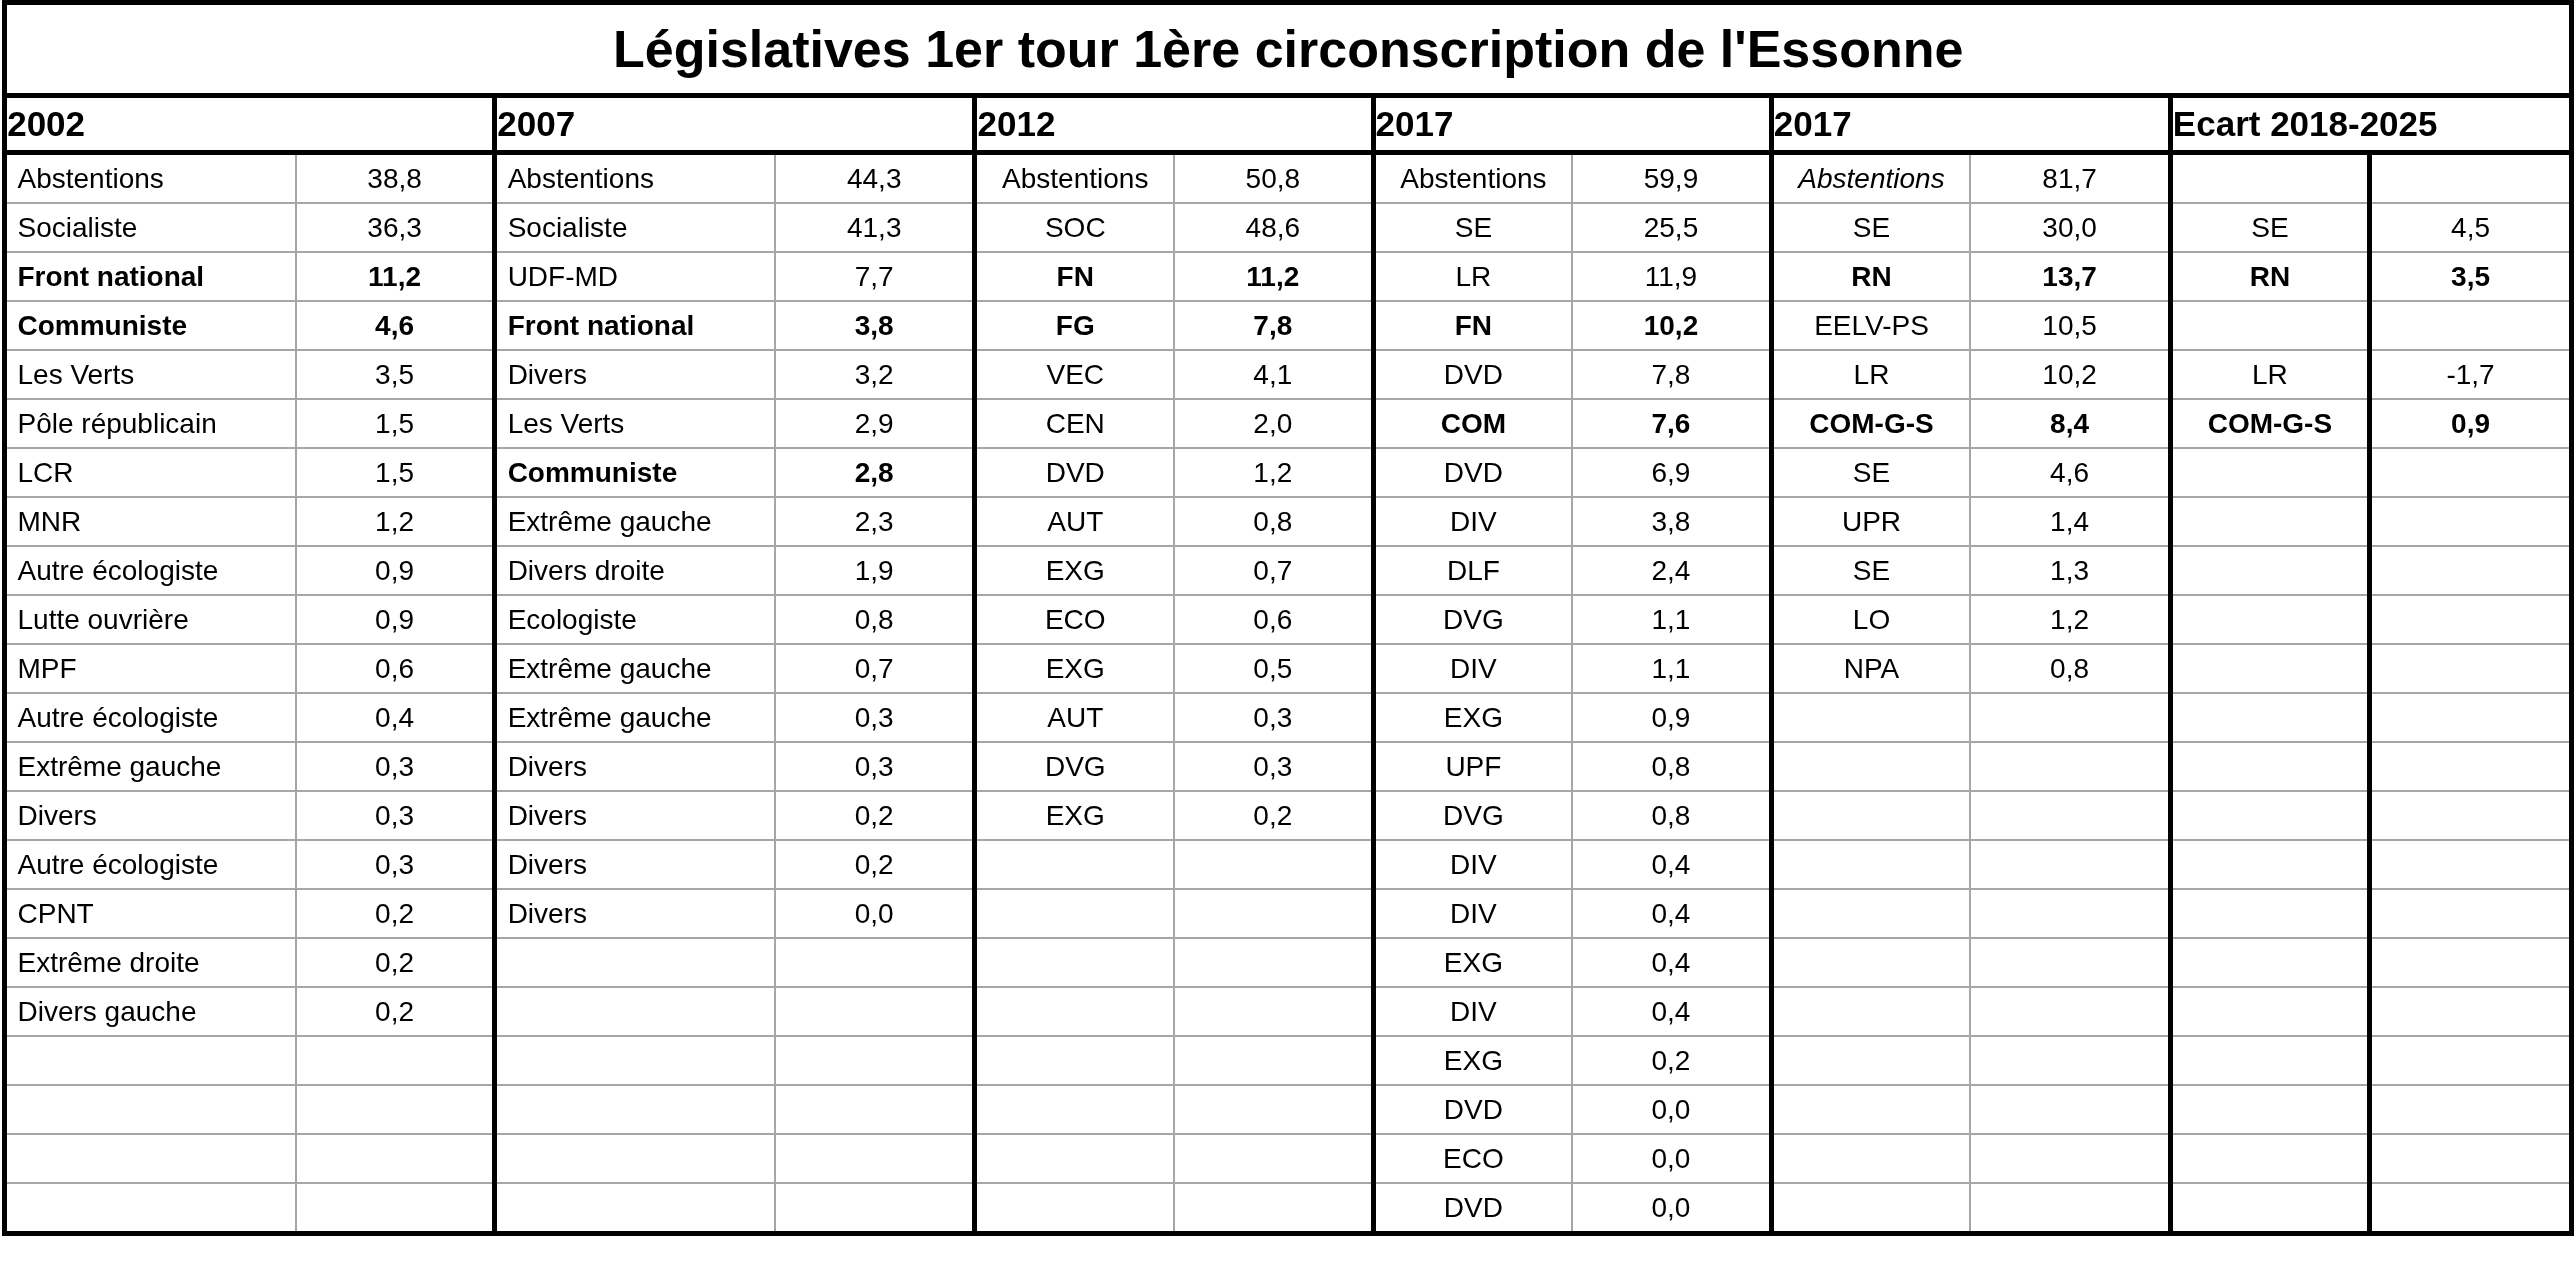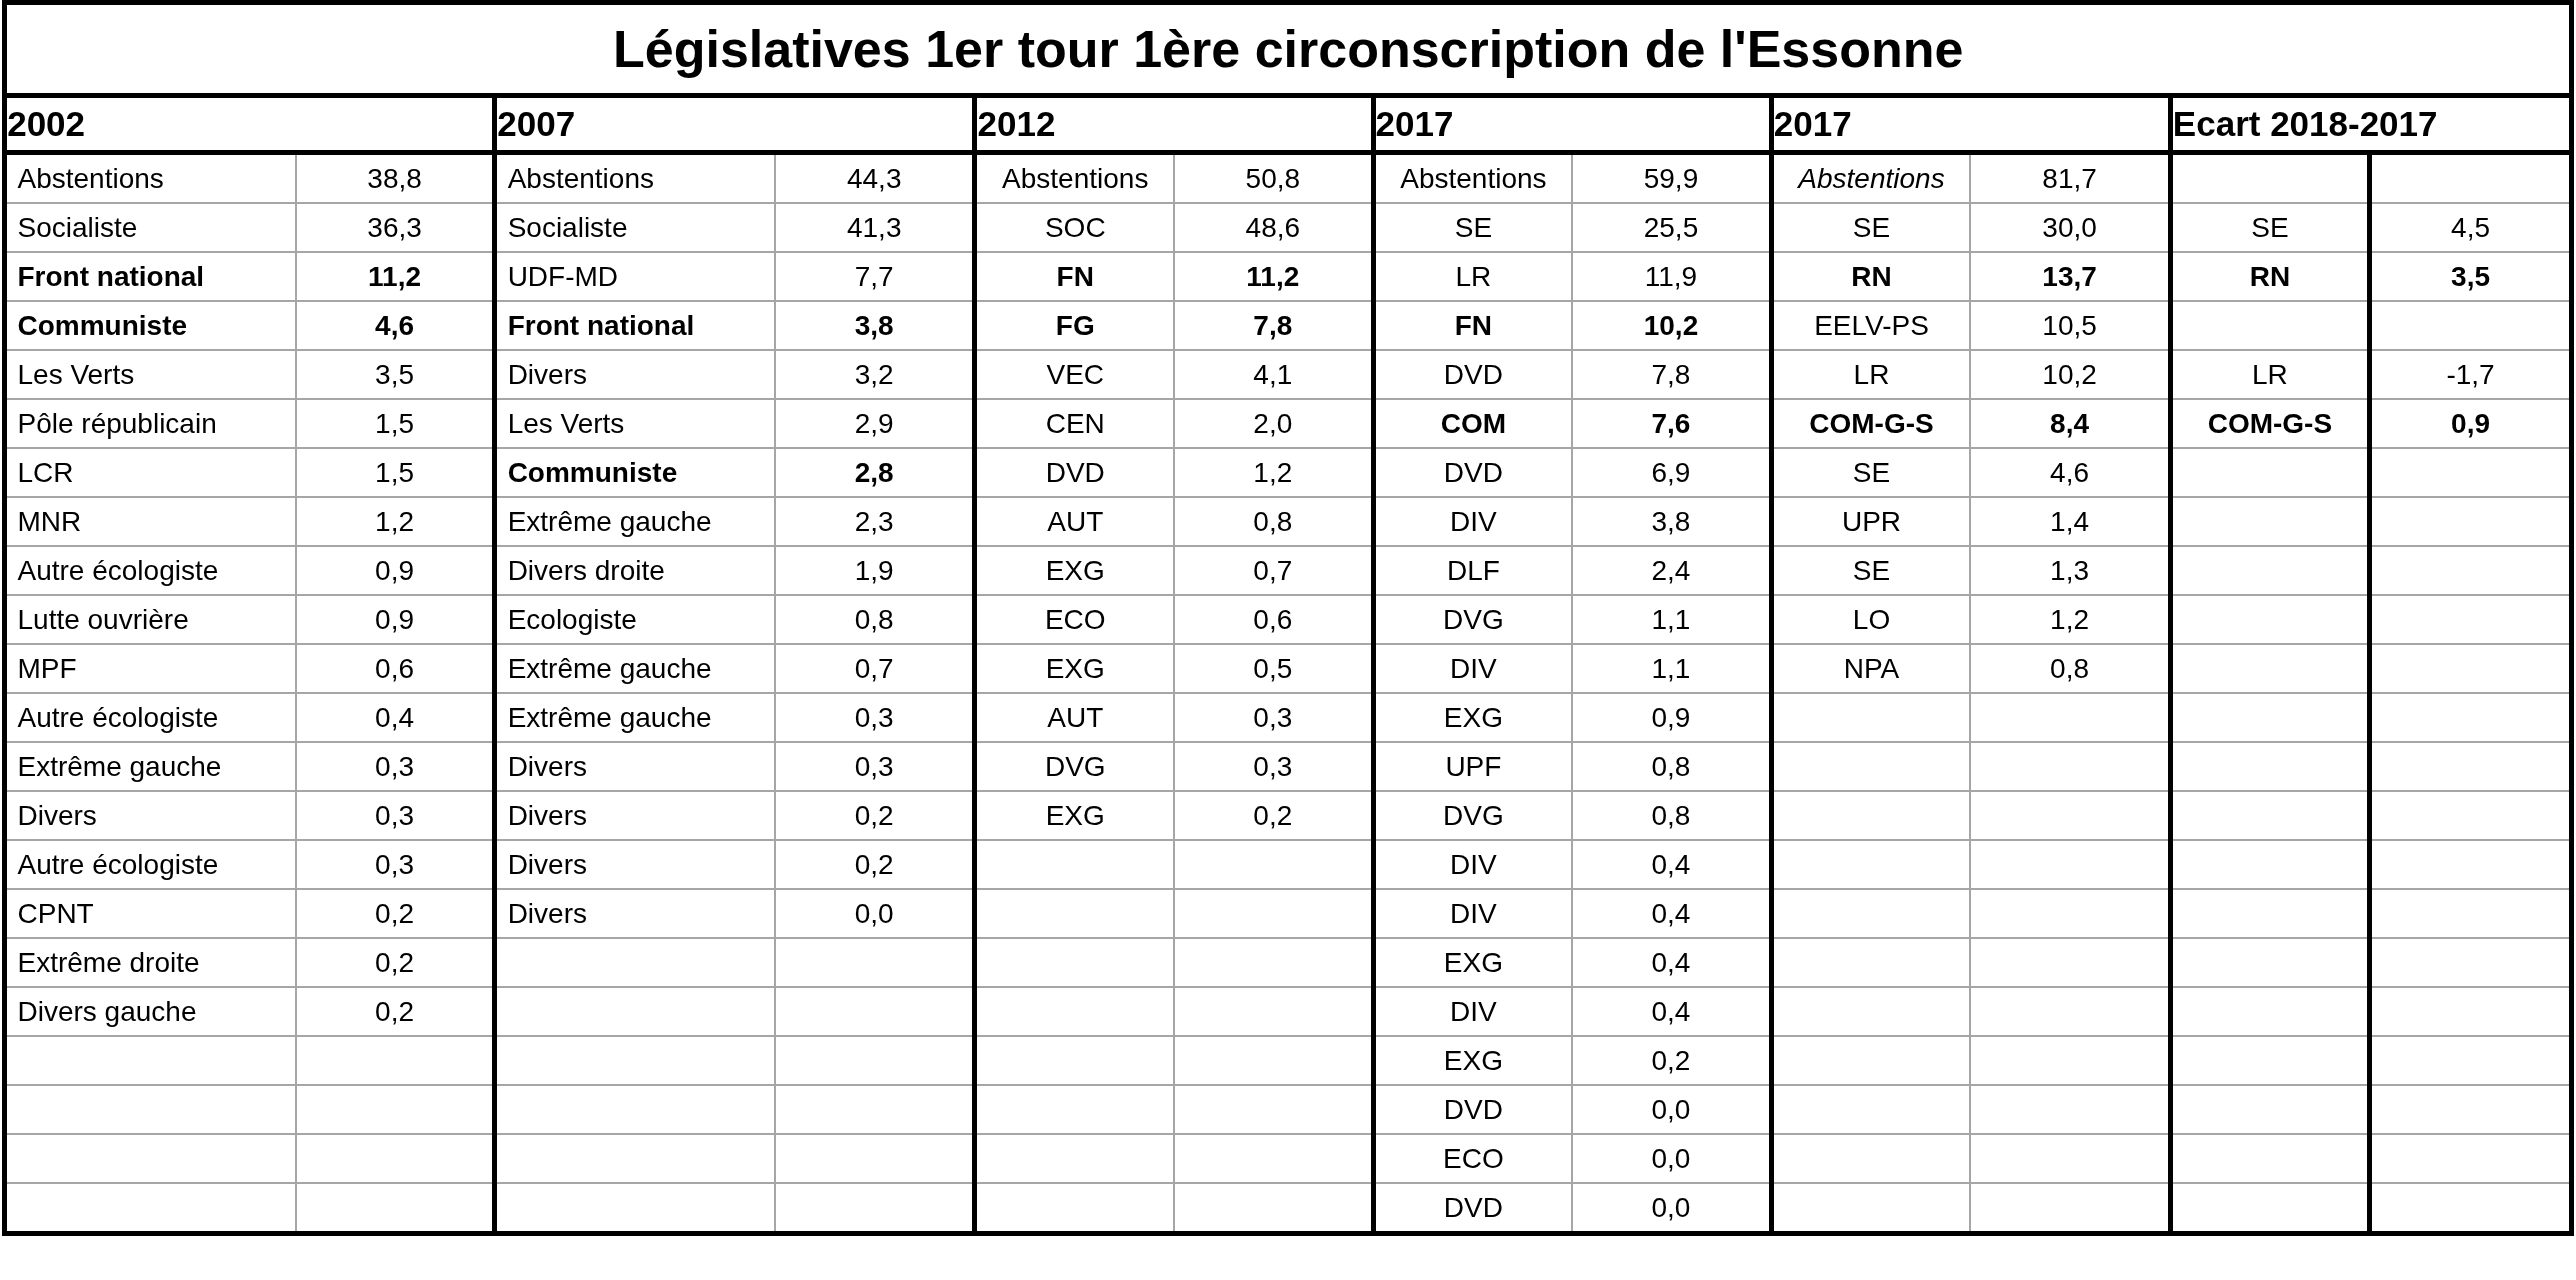--- a/index.html
+++ b/index.html
@@ -45,21 +45,21 @@
     <thead>
       <tr>
         <th class="title-cell" colspan="12">Législatives 1er tour 1ère circonscription de l'Essonne</th>
       </tr>
       <tr id="header-row">
           <th class="hdr-cell" colspan="2" style="border-left: 5.2px solid rgb(0, 0, 0);">2002</th>
           <th class="hdr-cell" colspan="2">2007</th>
           <th class="hdr-cell" colspan="2">2012</th>
           <th class="hdr-cell" colspan="2">2017</th>
           <th class="hdr-cell" colspan="2">2017</th>
-          <th class="hdr-cell" colspan="2">Ecart 2018-2017</th>
+          <th class="hdr-cell" colspan="2">Ecart 2018-2025</th>
         </tr>
     </thead>
     <tbody id="body">
         <tr>
           <td class="d major lab-left">Abstentions</td>
           <td class="d val minor">38,8</td>
           <td class="d major lab-left">Abstentions</td>
           <td class="d val minor">44,3</td>
           <td class="d major lab-center">Abstentions</td>
           <td class="d val minor">50,8</td>

